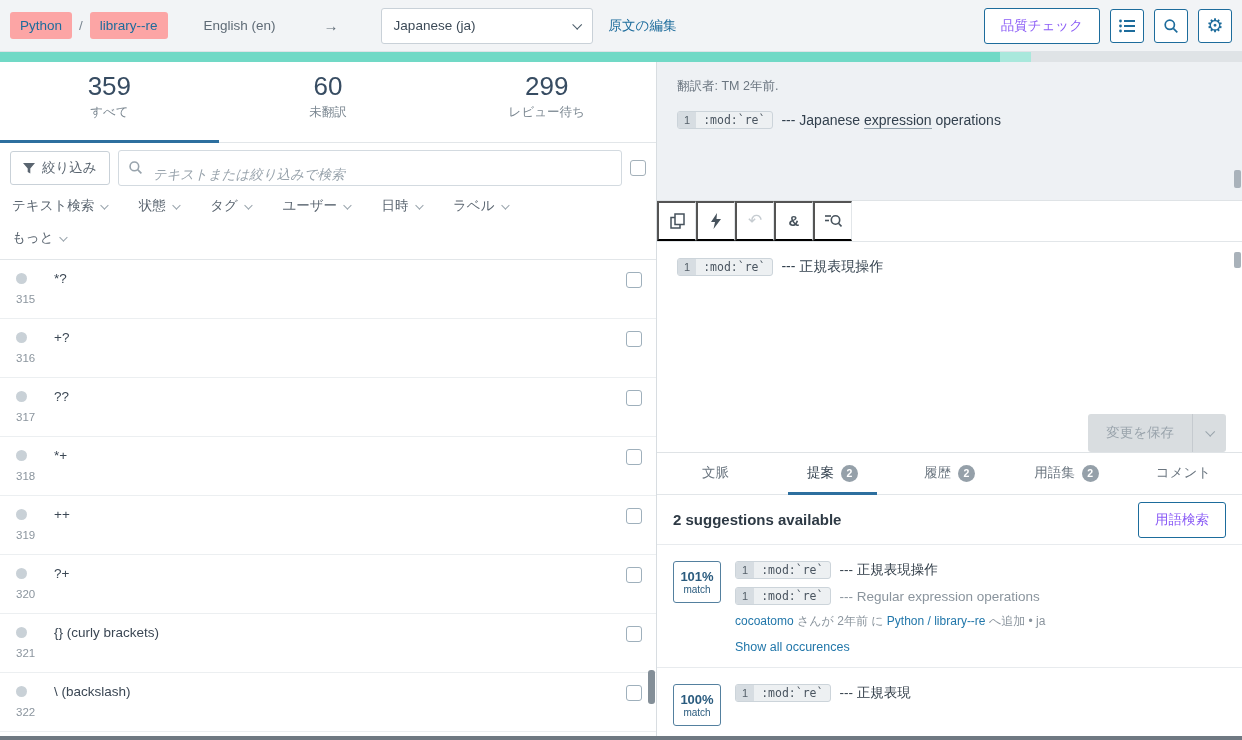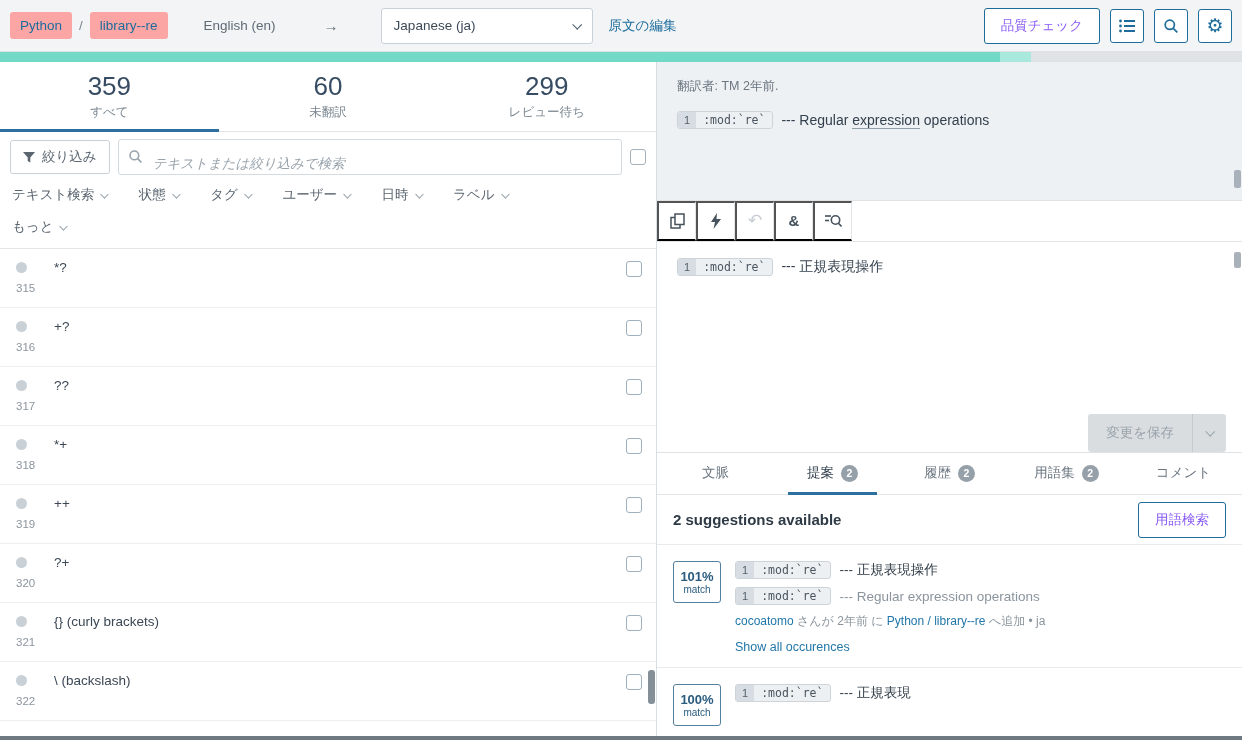--- a/index.html
+++ b/index.html
@@ -32,21 +32,21 @@
   
   .progress { height:10px; display:flex; background:#dfe3e6; }
   .progress .seg1 { background:#71d9c6; }
   .progress .seg2 { background:#a9e8dc; }
 
   
   .main { display:flex; height:677px; }
 
   
   .left { width:657px; border-right:1px solid #d8dde1; display:flex; flex-direction:column; position:relative; }
-  .ltabs { height:70px; display:flex; border-bottom:1px solid #e2e6e9; }
+  .ltabs { height:81px; display:flex; border-bottom:1px solid #e2e6e9; }
   .ltab { flex:1; text-align:center; padding-top:9px; position:relative; cursor:pointer; }
   .ltab .cnt { font-size:26px; color:#36496० ; }
   .ltab .cnt { font-size:26px; color:#374c62; }
   .ltab .lbl { font-size:12.5px; color:#7b8791; margin-top:2px; }
   .ltab.active::after { content:""; position:absolute; left:0; right:0; bottom:-1px; height:3px; background:#2d6f9f; }
 
   .filter-row { height:50px; display:flex; align-items:center; padding:0 10px; gap:8px; }
   .filter-btn { height:34px; border:1px solid #c9d1d8; background:#fff; border-radius:3px;
                 color:#5a6570; font-size:13.5px; padding:0 12px; display:flex; align-items:center; gap:7px; cursor:pointer; }
   .search-wrap { flex:1; position:relative; height:36px; }
@@ -316,21 +316,21 @@
 
     <div class="right">
 
       <div class="src-area">
         <div class="meta-line">翻訳者: TM 2年前.</div>
         <div class="str-line">
           <span class="tag-chip">
             <span class="tag-num">1</span>
             <span class="tag-code">:mod:`re`</span>
           </span>
-          <span><span>--- Regular </span><span class="gloss-term">expression</span><span> operations</span></span>
+          <span><span>--- Japanese </span><span class="gloss-term">expression</span><span> operations</span></span>
         </div>
       </div>
 
       <div class="toolbar">
         <button class="tool-btn">
           <svg width="15" height="16" viewBox="0 0 15 16">
             <rect x="1" y="4.5" width="9" height="10.5" fill="#fff" stroke="#46525c" stroke-width="1.5"></rect>
             <rect x="5" y="1" width="9" height="10.5" fill="#fff" stroke="#46525c" stroke-width="1.5"></rect>
           </svg>
         </button>

